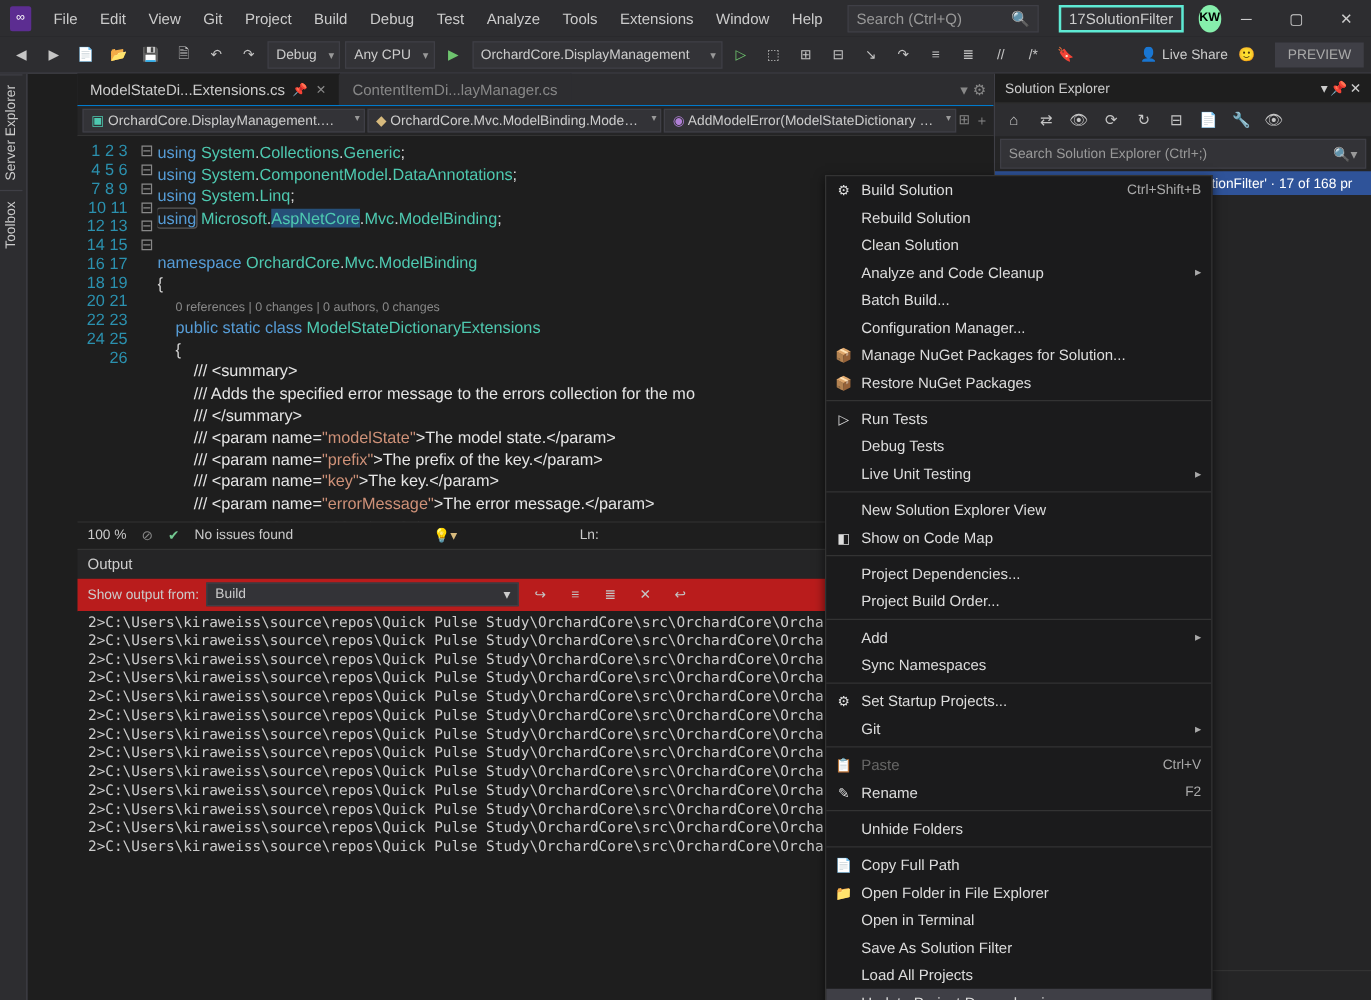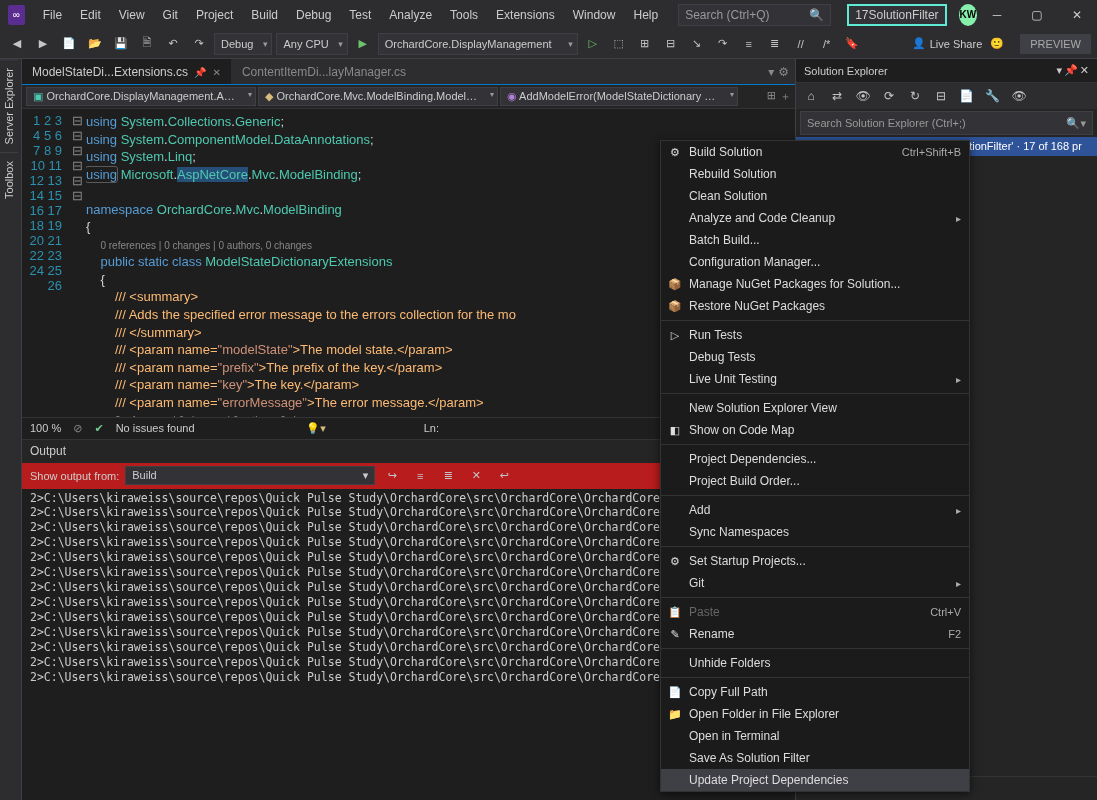--- a/index.html
+++ b/index.html
@@ -17,35 +17,35 @@
 .toolbar { height: 30px; background: #2d2d30; border-bottom: 1px solid #3f3f46; display:flex; align-items:center; padding: 0 6px; gap:4px; font-size:11px;}
 .tool-ico { width:22px; height:22px; display:flex;align-items:center;justify-content:center; color:#c5c5c5;}
 .dropdown { background:#333337; border:1px solid #3f3f46; padding:2px 18px 2px 6px; position:relative; height:22px; display:flex;align-items:center;}
 .dropdown::after { content:"▾"; position:absolute; right:4px; font-size:9px; color:#999;}
 .play { color:#6ec46e;}
 .liveshare { margin-left:auto; display:flex; align-items:center; gap:4px; color:#ccc;}
 .previewbtn { background:#3f3f46; padding:4px 10px; margin-left:8px; color:#aaa;}
 .main { display:flex; height:calc(100% - 59px); }
 .vtabs { width:22px; background:#2d2d30; border-right:1px solid #3f3f46; }
 .vtab { writing-mode:vertical-rl; transform:rotate(180deg); padding:8px 3px; font-size:11px; color:#ccc; border-bottom:1px solid #3f3f46;}
-.editor-area { flex:1; display:flex; flex-direction:column; min-width:0;}
+.editor-area { flex:1; display:flex; flex-direction:column; min-width:0;margin-left:40px;}
 .tabs { height:26px; background:#2d2d30; display:flex; align-items:stretch; border-bottom:1px solid #007acc;}
 .tab { padding:4px 10px; display:flex; align-items:center; gap:6px; background:#1e1e1e; border-right:1px solid #2d2d30;}
 .tab.active { background:#1e1e1e; border-top:1px solid #1e1e1e;}
 .tab.inactive { background:#2d2d30; color:#888;}
 .tab .pin { color:#888; font-size:10px;}
 .tabs-right { margin-left:auto; display:flex; align-items:center; gap:4px; padding-right:6px; color:#888;}
 .breadcrumb { height:24px; background:#252526; display:flex; align-items:center; padding:0 4px; gap:2px; font-size:11px; border-bottom:1px solid #333;}
 .bc { background:#333337; border:1px solid #3f3f46; padding:2px 16px 2px 6px; position:relative; white-space:nowrap; overflow:hidden; text-overflow:ellipsis;}
 .bc::after{content:"▾";position:absolute;right:3px;font-size:8px;color:#999;}
 .code-area { flex:1; display:flex; background:#1e1e1e; overflow:hidden; font-family:Consolas,monospace; font-size:13px; position:relative;}
 .gutter { width:50px; text-align:right; padding:4px 10px 20px 4px; color:#2b91af; user-select:none;}
 .fold { width:14px; color:#888; padding-top:4px;}
 .code { flex:1; padding:4px 0; white-space:pre; color:#d4d4d4; line-height:1.35; overflow:hidden;}
-.kw{color:#569cd6;} .cls{color:#4ec9b0;} .str{color:#ce9178;} .cmt{color:#fdba74;}
+.kw{color:#569cd6;} .cls{color:#4ec9b0;} .str{color:#ce9178;} .cmt{color:#e5e5e5;}
 .codelens { color:#888; font-size:10px;}
 .hl{outline:1px solid #5a5a5a;border-radius:2px;}
 .hl2{background:#264f78;}
 .statusbar{height:22px;background:#1e1e1e;border-top:1px solid #333;display:flex;align-items:center;padding:0 8px;gap:12px;font-size:11px;color:#ccc;}
 .output-hdr{height:24px;background:#252526;border-top:1px solid #333;display:flex;align-items:center;padding:0 8px;}
 .output-tool{height:26px;background:#b91c1c;display:flex;align-items:center;padding:0 8px;gap:6px;font-size:11px;}
 .out-dd{background:#333337;border:1px solid #3f3f46;padding:2px 6px;width:250px;display:flex;justify-content:space-between;}
 .output-body{flex:1;background:#1e1e1e;font-family:Consolas,monospace;font-size:11.5px;color:#ccc;padding:2px 8px;white-space:pre;overflow:auto;line-height:1.3;}
 .sol-panel{width:302px;background:#252526;border-left:1px solid #3f3f46;display:flex;flex-direction:column;}
 .sol-title{height:24px;background:#1e1e1e;display:flex;align-items:center;padding:0 8px;font-size:11px;border-bottom:1px solid #333;}
@@ -433,16 +433,19 @@
     <div class="ctx-item">
       <span class="ico">📁</span>
       <span>Open Folder in File Explorer</span>
     </div>
     <div class="ctx-item">
       <span>Open in Terminal</span>
     </div>
     <div class="ctx-item">
       <span>Save As Solution Filter</span>
     </div>
+    <div class="ctx-item">
+      <span>Load All Projects</span>
+    </div>
     <div class="ctx-item hl-item">
       <span>Update Project Dependencies</span>
     </div>
   </div>
 
 </body></html>

